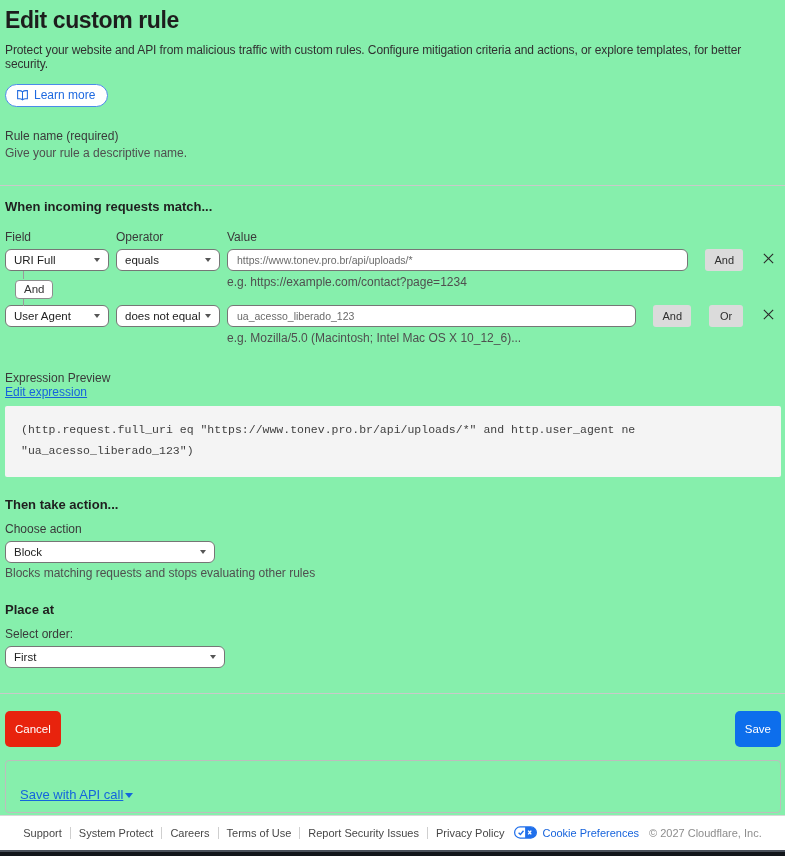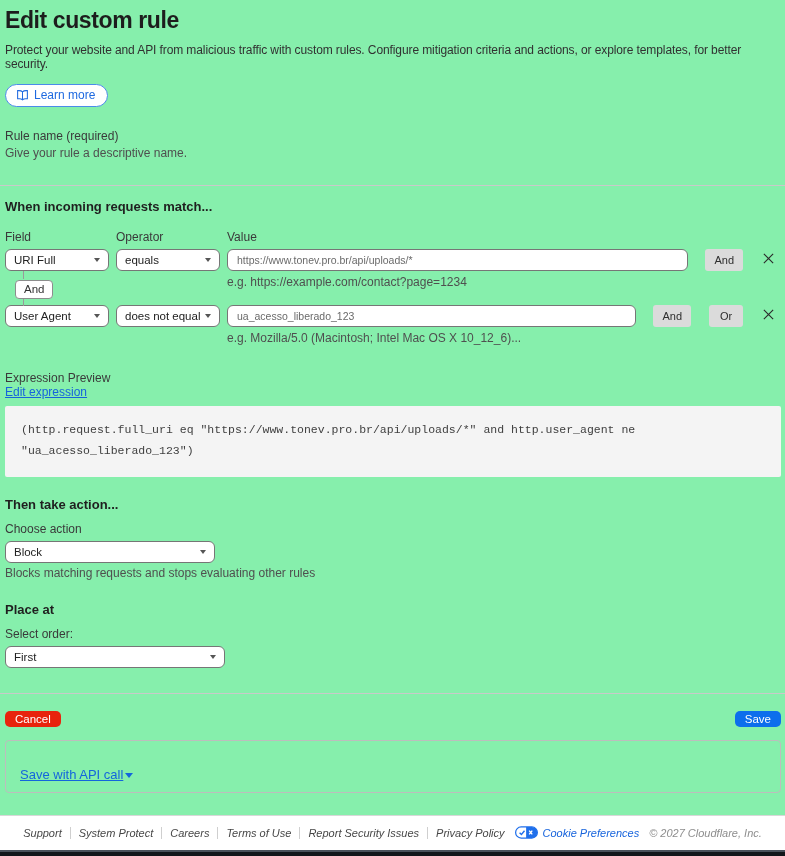--- a/index.html
+++ b/index.html
@@ -52,33 +52,33 @@
   .expr-label { font-size:12px; color:#3a3a3a; }
   .expr-edit { font-size:12px; color:#1663dc; text-decoration:underline; cursor:pointer; }
   .expr-box { margin-top:7px; background:#f4f4f4; border-radius:2px; padding:14px 16px 16px;
     font-family:"Liberation Mono","DejaVu Sans Mono",monospace; font-size:11.5px; line-height:1.8;
     color:#3f3f3f; word-break:break-word; }
 
   .action-select { width:210px; margin-top:5px; }
   .order-select { width:220px; margin-top:5px; }
 
   .btn-row { margin-top:17px; display:flex; justify-content:space-between; align-items:center; }
-  .btn { height:16px; padding:0 10px; border:none; border-radius:5px; font-size:11.5px; color:#fff;
+  .btn { height:36px; padding:0 10px; border:none; border-radius:5px; font-size:11.5px; color:#fff;
     cursor:pointer; font-family:inherit; }
   .btn-cancel { background:#e8230d; }
   .btn-save { background:#0d6eec; }
 
   .api-box { margin-top:13px; border:1px solid #bdbdbd; border-radius:4px; padding:24px 14px 9px; }
   .api-link { display:inline-flex; align-items:center; font-size:13px; color:#1465dc; cursor:pointer; }
   .api-link .txt { text-decoration:underline; }
   .api-caret { width:0; height:0; border-left:4.5px solid transparent; border-right:4.5px solid transparent;
     border-top:5.5px solid #1465dc; margin-left:2px; margin-top:2px; }
 
   .footer { position:absolute; left:0; right:0; bottom:6px; border-top:1px solid #d8d8d8;
-    padding:10px 11px 11px; display:flex; justify-content:center; align-items:flex-end; font-size:11px; background:#fff;font-style:italic; }
+    padding:10px 11px 11px; display:flex; justify-content:center; align-items:flex-end; font-size:11px; background:#fff; }
   .f-link { color:#474747; cursor:pointer; }
   .f-sep { width:1px; height:12px; background:#cfcfcf; margin:0 8px; }
   .cookie-link { color:#1663dc; cursor:pointer; margin-left:5px; }
   .copyright { color:#8d8d8d; margin-left:10px; }
   .cookie-ico { margin-left:10px; display:inline-flex; }
 
   .bottom-bar { position:absolute; left:0; right:0; bottom:0; height:6px;
     background:linear-gradient(to bottom,#49505a 0 35%,#12161a 35% 100%); }
 </style>
 </head>

